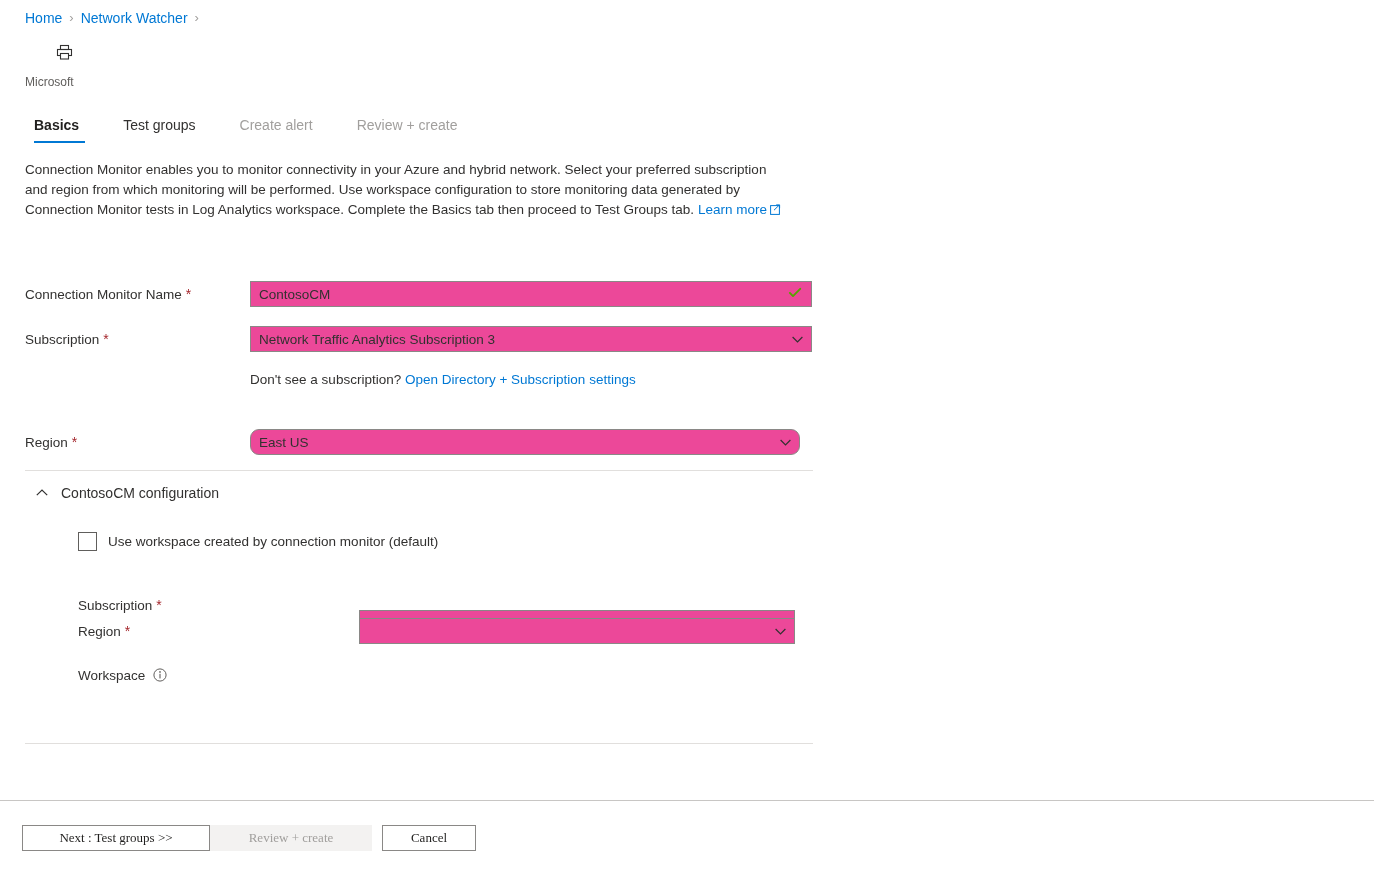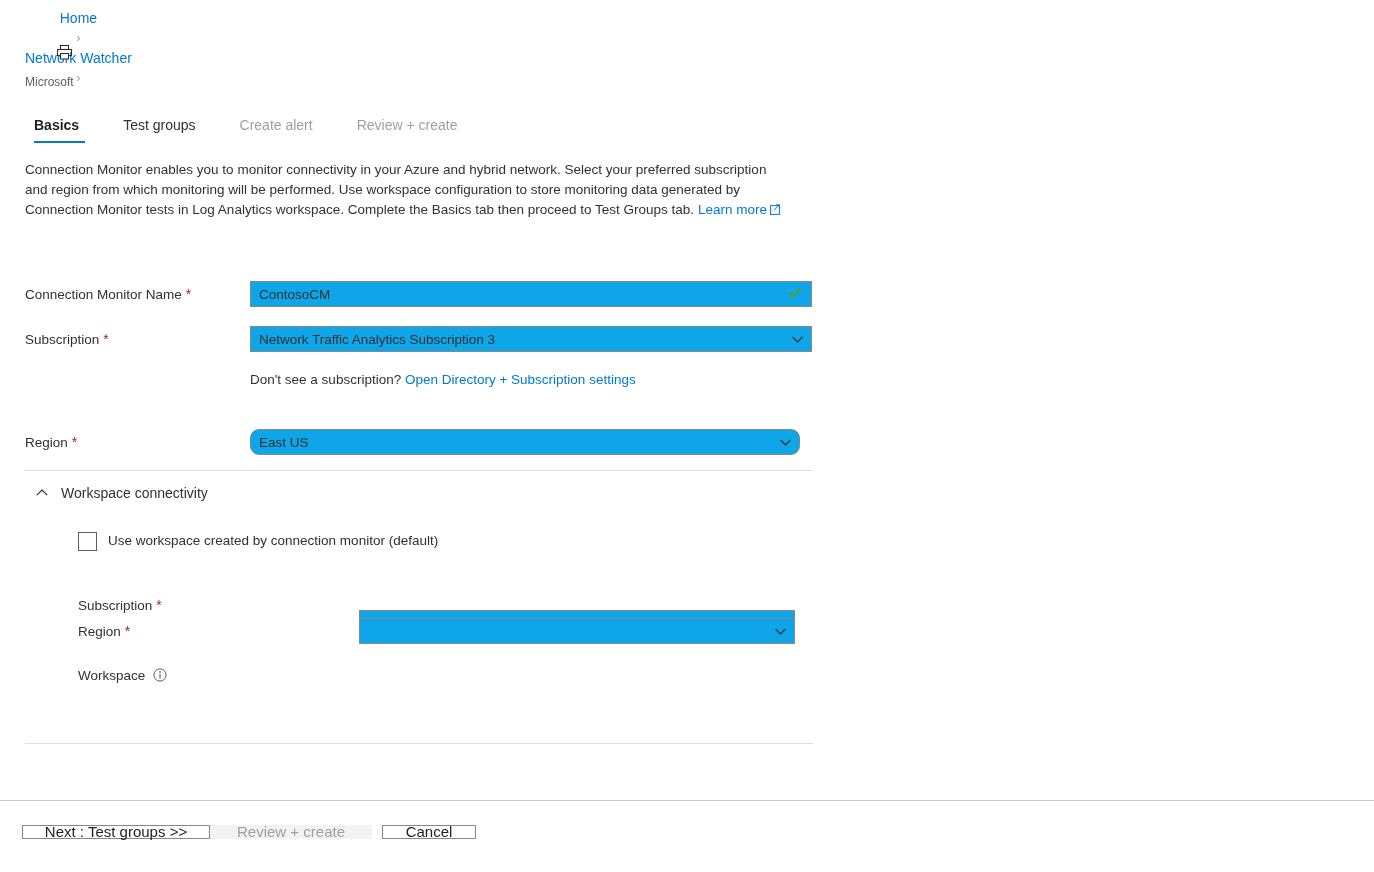--- a/index.html
+++ b/index.html
@@ -13,21 +13,20 @@
     overflow: hidden;
   }
   .page { position: relative; width: 1374px; height: 872px; }
 
   
   .breadcrumb {
     position: absolute; left: 25px; top: 8px;
     font-size: 14px; line-height: 20px;
     display: flex; align-items: center;
     white-space: nowrap;
-    flex-direction: column;
   }
   .crumb-link { color: #0078d4; cursor: pointer; }
   .crumb-sep {
     color: #a19f9d; margin: 0 7px; font-size: 13px;
     display: inline-block;
   }
 
   
   .title-row {
     position: absolute; left: 23px; top: 36px;
@@ -85,21 +84,21 @@
     position: absolute; display: flex; align-items: center;
   }
   .flabel {
     font-size: 13.5px; color: #323130; line-height: 18px;
     white-space: nowrap;
   }
   .req { color: #a4262c; margin-left: 4px; font-size: 14px; }
 
   .field {
     position: relative; height: 26px;
-    border: 1px solid #8a8886; background: #0ea5e9;
+    border: 1px solid #8a8886; background: #ec4899;
     display: flex; align-items: center;
     font-size: 13.5px; color: #323130;
     padding: 0 28px 0 8px;
   }
   .field.tall { height: 46px; align-items: flex-start; padding-top: 4px; }
   .field .fval {
     overflow: hidden; white-space: nowrap; text-overflow: ellipsis;
     width: 100%;
   }
   .field .fsub {
@@ -134,21 +133,21 @@
   .section-head {
     position: absolute; left: 35px; top: 483px;
     display: flex; align-items: center; cursor: pointer;
   }
   .sec-chev { width: 14px; height: 14px; margin-right: 12px; }
   .sec-title { font-size: 14px; color: #323130; line-height: 20px; }
 
   
   .cbox-row {
     position: absolute; left: 78px; top: 532px;
-    display: flex; cursor: pointer;
+    display: flex; align-items: center; cursor: pointer;
   }
   .cbox {
     width: 19px; height: 19px; border: 1px solid #605e5c;
     background: #fff; flex: none;
   }
   .cbox-label {
     margin-left: 11px; font-size: 13.5px; color: #323130; line-height: 18px;
   }
 
   .info-ico {
@@ -159,23 +158,23 @@
   
   .footer-sep {
     position: absolute; left: 0; top: 800px;
     width: 1374px; height: 1px; background: #c8c6c4;
   }
   .footer {
     position: absolute; left: 22px; top: 825px;
     display: flex; align-items: center; gap: 0;
   }
   .btn {
-    height: 14px; min-width: 0;
-    font-family: Liberation Sans, sans-serif;
-    font-size: 15px; line-height: 24px;
+    height: 26px; min-width: 0;
+    font-family: Liberation Serif, serif;
+    font-size: 13px; line-height: 24px;
     border: 1px solid #8a8886; background: #ffffff; color: #201f1e;
     padding: 0 18px; cursor: pointer; white-space: nowrap;
     display: inline-flex; align-items: center; justify-content: center;
   }
   .btn-next { width: 188px; padding: 0 8px; }
   .btn-disabled {
     background: #f3f2f1; color: #a19f9d; border: 1px solid #f3f2f1;
     cursor: default; width: 162px;
   }
   .btn-cancel { width: 94px; margin-left: 10px; }
@@ -267,21 +266,21 @@
   </div>
 
   <div class="divider" style="top:470px;"></div>
 
   <div class="section-head">
     <span class="sec-chev">
       <svg width="14" height="14" viewBox="0 0 14 14">
         <path d="M1.8 9.2 L7 4 L12.2 9.2" stroke="#323130" stroke-width="1.2" fill="none"></path>
       </svg>
     </span>
-    <span class="sec-title">Workspace connectivity</span>
+    <span class="sec-title">ContosoCM configuration</span>
   </div>
 
   <div class="cbox-row">
     <span class="cbox"></span>
     <span class="cbox-label">Use workspace created by connection monitor (default)</span>
   </div>
 
   <div class="form-row" style="left:78px; top:574px;">
     <div class="flabel" style="width:281px;">
       <span>Subscription</span><span class="req">*</span>

